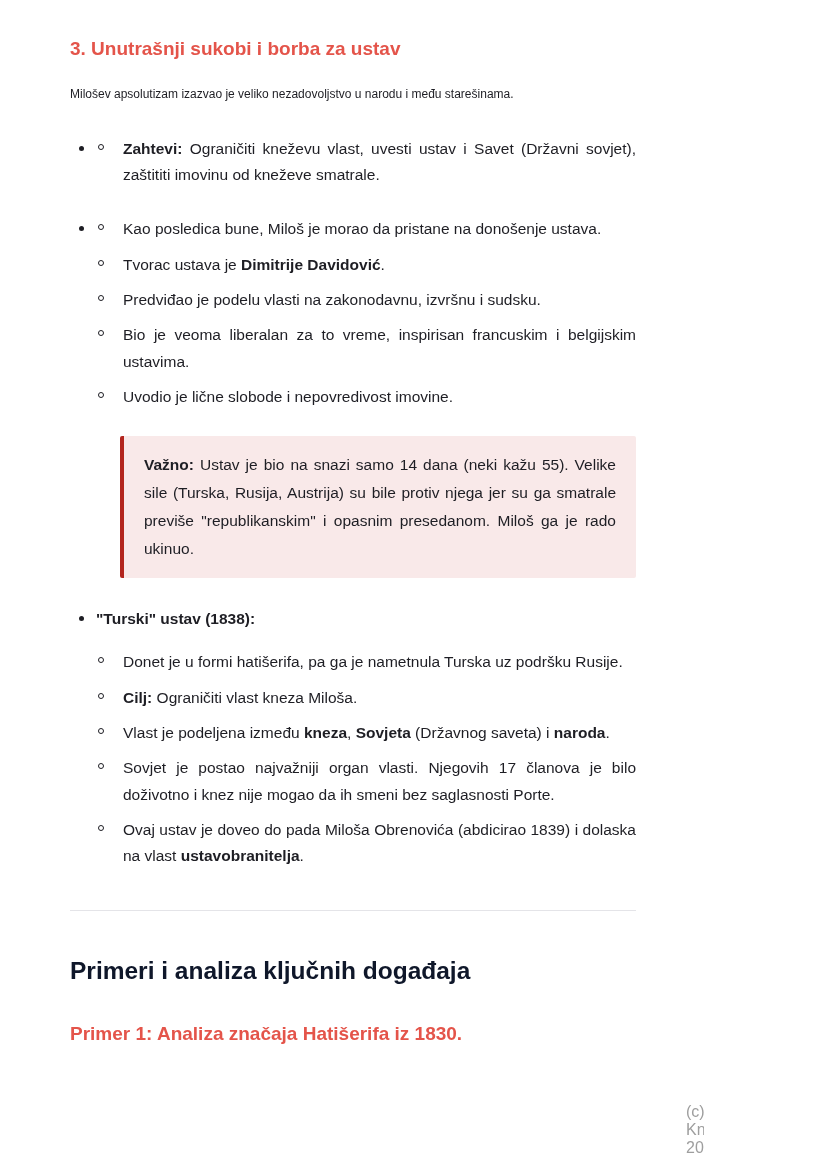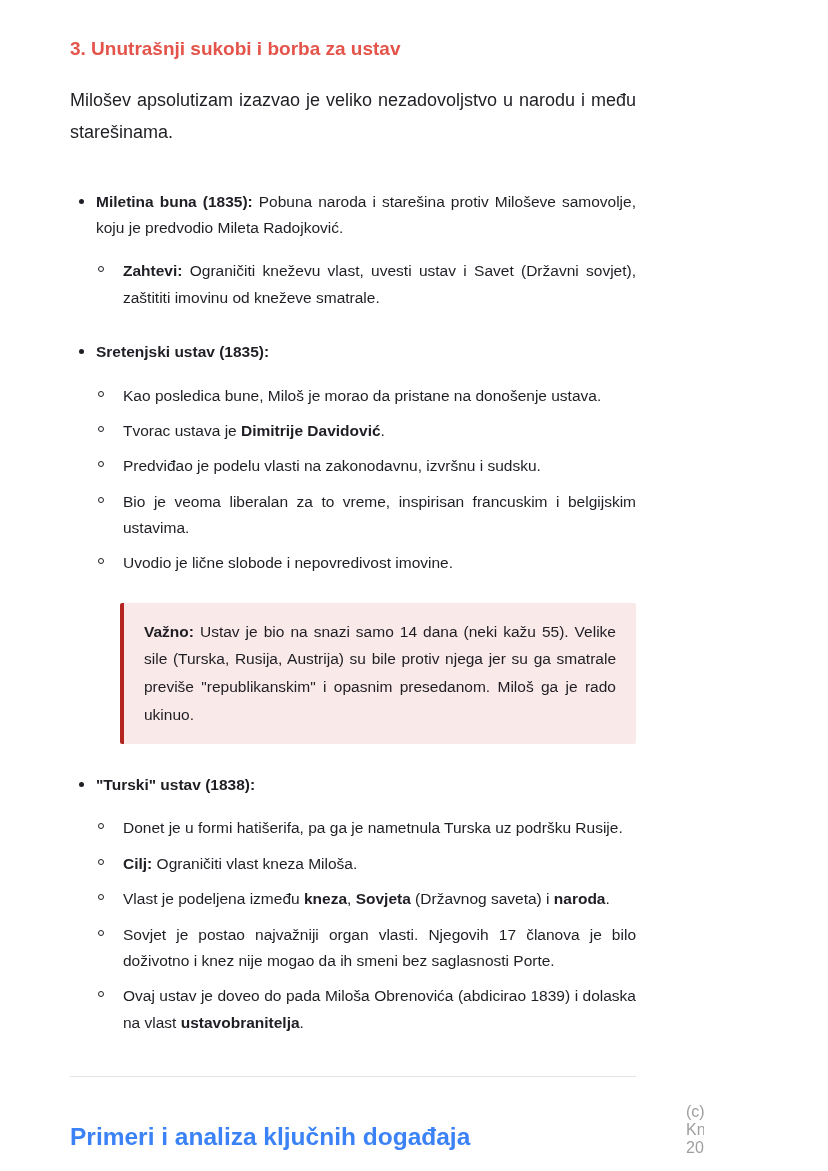--- a/index.html
+++ b/index.html
@@ -19,22 +19,22 @@
     top: 38px;
     width: 566px;
   }
   .section-heading {
     margin: 0 0 24px;
     font-size: 19px;
     font-weight: 700;
     color: #e4544a;
   }
   .intro {
-    margin: 0 0 40px;
-    font-size: 18px;
+    margin: 0 0 30px;
+    font-size: 12px;
     line-height: 1.8;
     text-align: justify;
   }
   ul.l1 { list-style: none; margin: 0; padding: 0; font-size: 15.5px; line-height: 1.7; }
   ul.l1 > li { position: relative; padding-left: 26px; margin-bottom: 28px; }
   ul.l1 > li::before {
     content: "";
     position: absolute;
     left: 9px; top: 10px;
     width: 5px; height: 5px;
@@ -64,21 +64,21 @@
   .callout .li-text { line-height: 1.8; }
   hr.divider {
     border: none;
     border-top: 1px solid #e4e4e8;
     margin: 40px 0 0;
   }
   .examples-heading {
     margin: 46px 0 0;
     font-size: 24.5px;
     font-weight: 700;
-    color: #3b82f6;
+    color: #0f172a;
   }
   .example1-heading {
     margin: 38px 0 0;
     font-size: 19px;
     font-weight: 700;
     color: #e4544a;
   }
   .stripe {
     position: absolute;
     left: 746px; top: 36px;
@@ -101,30 +101,28 @@
 <div class="page">
   <div class="content">
 
     <h3 class="section-heading">3. Unutrašnji sukobi i borba za ustav</h3>
 
     <p class="intro">Milošev apsolutizam izazvao je veliko nezadovoljstvo u narodu i među starešinama.</p>
 
     <ul class="l1">
 
       <li>
-        <div class="li-text"><span class="seg-b">Miletina buna (1835):</span><span> Pobuna naroda i starešina protiv Miloševe samovolje, koju je predvodio Mileta Radojković.</span></div>
         <ul class="l2">
           <li>
             <div class="li-text"><span class="seg-b">Zahtevi:</span><span> Ograničiti kneževu vlast, uvesti ustav i Savet (Državni sovjet), zaštititi imovinu od kneževe smatrale.</span></div>
           </li>
         </ul>
       </li>
 
       <li>
-        <div class="li-text"><span class="seg-b">Sretenjski ustav (1835):</span></div>
         <ul class="l2">
           <li>
             <div class="li-text"><span>Kao posledica bune, Miloš je morao da pristane na donošenje ustava.</span></div>
           </li>
           <li>
             <div class="li-text"><span>Tvorac ustava je </span><span class="seg-b">Dimitrije Davidović</span><span>.</span></div>
           </li>
           <li>
             <div class="li-text"><span>Predviđao je podelu vlasti na zakonodavnu, izvršnu i sudsku.</span></div>
           </li>

